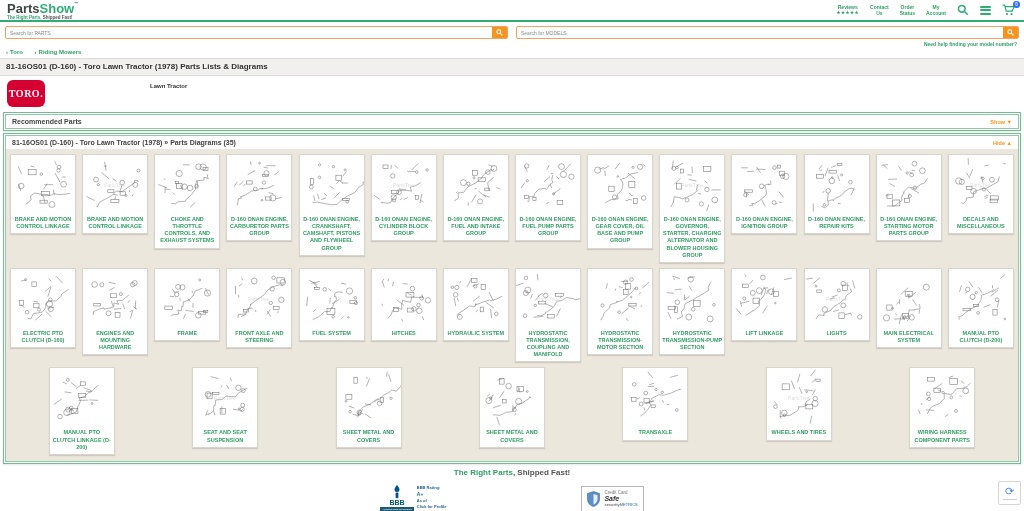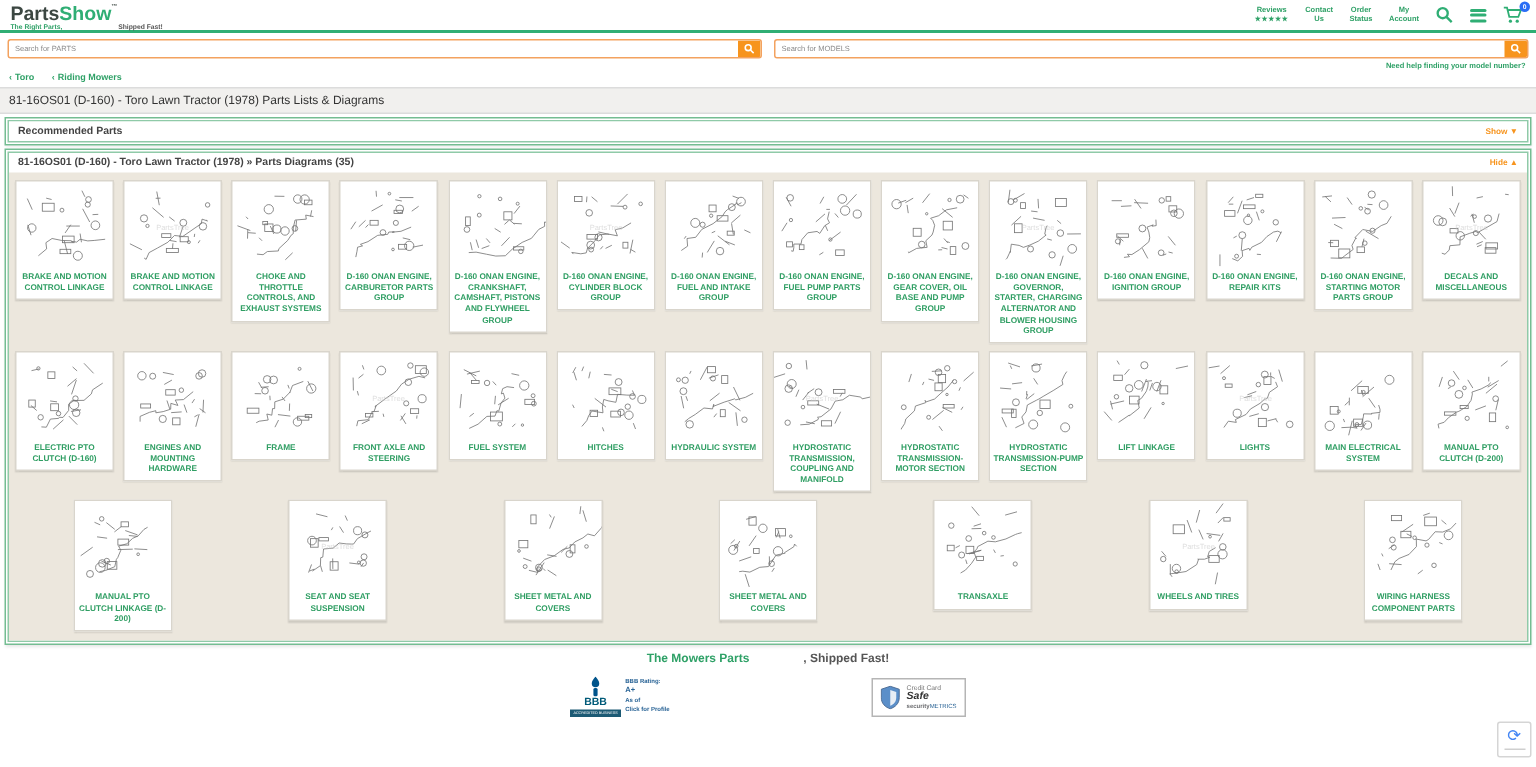--- a/index.html
+++ b/index.html
@@ -9,21 +9,21 @@
 
   
   .header { display:flex; justify-content:space-between; align-items:flex-start; padding:2px 8px 0 7px; height:22px; border-bottom:2px solid #2fae74; }
   .logo-block { line-height:1; }
   .logo-name { font-size:13px; font-weight:bold; }
   .logo-parts { color:#3c4742;margin-top:40px; }
   .logo-tree { color:#2fae74; }
   .logo-tm { font-size:4px; vertical-align:top; color:#3c4742; }
   .logo-tagline { font-size:4.5px; margin-top:1px; }
   .tag-green { color:#2fa167; font-weight:bold; }
-  .tag-dark { color:#555; font-weight:bold;padding-left:36px; }
+  .tag-dark { color:#555; font-weight:bold; }
   .header-right { display:flex; align-items:center; gap:11px; padding-top:2px; }
   .nav-item { text-align:center; color:#2fa167; font-size:5px; font-weight:bold; line-height:1.2; cursor:pointer; }
   .stars { color:#2fa167; font-size:4.5px; letter-spacing:.5px; }
   .hdr-icon { display:flex; align-items:center; cursor:pointer; }
   .burger span { display:block; width:11px; height:2px; background:#2fae74; margin:1.5px 0; border-radius:1px; }
   .cart { position:relative; }
   .cart-badge { position:absolute; top:-3px; right:-4px; background:#2a6df5; color:#fff; border-radius:50%; width:7px; height:7px; font-size:4.5px; display:flex; align-items:center; justify-content:center; font-weight:bold; }
 
   
   .search-row { display:flex; gap:8px; padding:4px 5px 0 5px; }
@@ -31,21 +31,21 @@
   .search-input { flex:1; border:0; outline:0; font-size:5px; color:#666; padding:0 4px; font-family:inherit; background:transparent; }
   .search-input::placeholder { color:#8a8a8a; }
   .search-btn { width:15px; background:#f7941d; border:0; display:flex; align-items:center; justify-content:center; cursor:pointer; }
   .help-row { display:flex; justify-content:flex-end; padding:2px 7px 0 0; }
   .help-link { font-size:5px; color:#2fa167; font-weight:bold; cursor:pointer; }
 
   
   .breadcrumb { padding:2px 0 3px 6px; font-size:6px; color:#2fa167; font-weight:bold; }
   .crumb { margin-right:10px; cursor:pointer; }
   .crumb-sep { margin-right:2px; }
-  .title-bar { background:#f1f0ee; border-top:1px solid #dcdcdc; border-bottom:1px solid #dcdcdc; font-size:8px; font-weight:normal; color:#333; padding:3px 6px 4px 6px; }
+  .title-bar { background:#f1f0ee; border-top:1px solid #dcdcdc; border-bottom:1px solid #dcdcdc; font-size:8px; font-weight:bold; color:#333; padding:3px 6px 4px 6px; }
 
   
   .brand-row { display:flex; align-items:flex-start; padding:4px 6px 3px 7px; background:#fff; }
   .toro-logo { width:38px; height:27px; background:#d50032; border-radius:6px; display:flex; align-items:center; justify-content:center; color:#fff; font-family:"Liberation Serif",serif; font-weight:bold; font-size:10px; letter-spacing:.5px; cursor:pointer; }
   .brand-sub { font-size:6px; color:#333; font-weight:bold; margin:3px 0 0 105px; }
 
   
   .panel { margin:2px 3px; border:1px solid #74bd92; padding:1px; background:#fff; box-shadow:0 1px 2px rgba(0,0,0,.1); }
   .panel-inner { border:1px solid #8fcaa8; }
   .panel-header { display:flex; justify-content:space-between; align-items:center; background:#fff; padding:3px 6px; }
@@ -158,20 +158,24 @@
     <span class="help-link">Need help finding your model number?</span>
   </div>
 
   <div class="breadcrumb">
     <span class="crumb"><span class="crumb-sep">‹</span><span>Toro</span></span>
     <span class="crumb"><span class="crumb-sep">‹</span><span>Riding Mowers</span></span>
   </div>
 
   <div class="title-bar">81-16OS01 (D-160) - Toro Lawn Tractor (1978) Parts Lists &amp; Diagrams</div>
 
+  <div class="brand-row">
+    <div class="toro-logo">TORO.</div>
+    <div class="brand-sub">Lawn Tractor</div>
+  </div>
 
   <div class="panel">
     <div class="panel-inner">
       <div class="panel-header">
         <span class="panel-title">Recommended Parts</span>
         <span class="panel-toggle">Show ▼</span>
       </div>
     </div>
   </div>
 
@@ -1069,21 +1073,21 @@
                 <rect x="21.9" y="20.2" width="6.7" height="4.3"></rect>
                 <rect x="37.8" y="10.7" width="7.9" height="5.8"></rect>
               </svg>
               <div class="card-label">WIRING HARNESS COMPONENT PARTS</div>
             </div>
           </div>
       </div>
     </div>
   </div>
 
-  <div class="site-tagline"><span class="tag-green">The Mowers Parts</span><span class="tag-dark">, Shipped Fast!</span></div>
+  <div class="site-tagline"><span class="tag-green">The Right Parts</span><span class="tag-dark">, Shipped Fast!</span></div>
 
   <div class="badges-row">
     <div class="bbb-badge">
       <div class="bbb-left">
         <svg width="12" height="14" viewBox="0 0 12 14">
             <path d="M6 0 C7.5 2 8.5 3 8.5 4.6 A2.5 2.5 0 0 1 3.5 4.6 C3.5 3 4.5 2 6 0 Z" fill="#00548b"></path>
             <rect x="4.6" y="7.6" width="2.8" height="5.6" rx="1" fill="#00548b"></rect>
           </svg>
         <div class="bbb-logo-txt">BBB</div>
         <div class="bbb-accredited">ACCREDITED BUSINESS</div>

